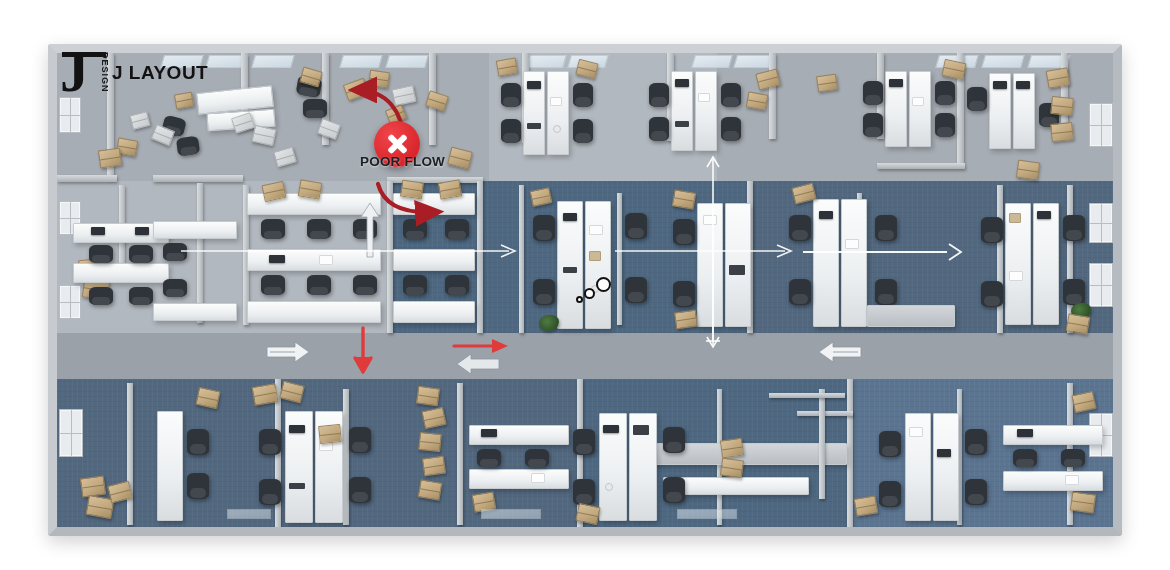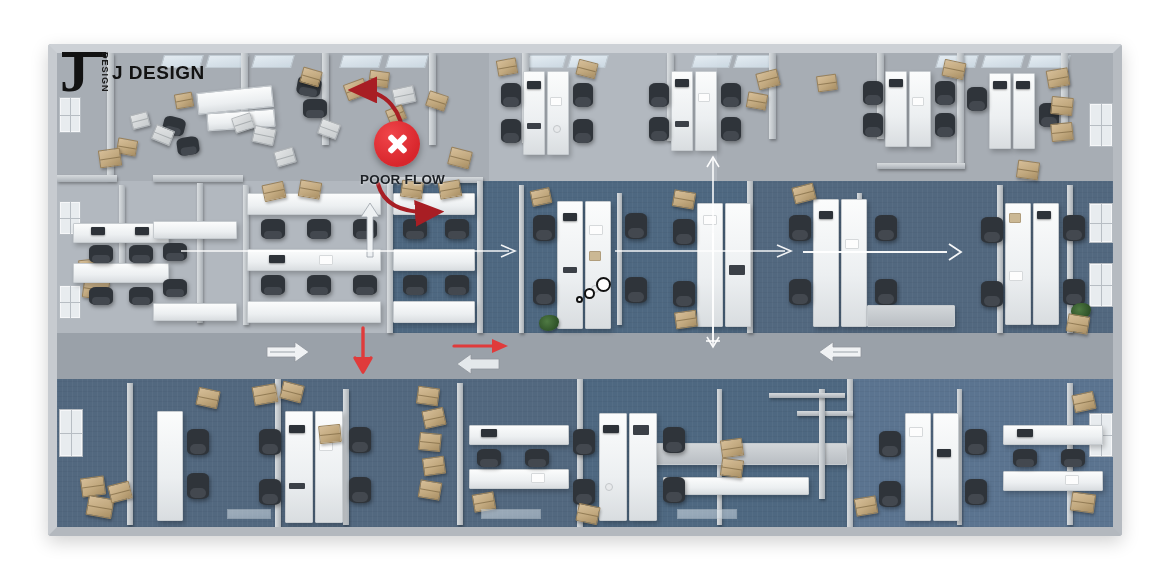--- a/index.html
+++ b/index.html
@@ -634,21 +634,21 @@
     <defs>
       <marker id="redhead1" markerWidth="7" markerHeight="7" refX="5" refY="3.2" orient="auto">
         <path d="M0,0 L7,3.2 L0,6.4 Z" fill="#a81e24"></path>
       </marker>
     </defs>
     <path d="M74 62 C 72 34, 58 12, 26 12" stroke="#a81e24" stroke-width="4.2" fill="none" stroke-linecap="round" marker-end="url(#redhead1)"></path>
   </svg>
 
   <div class="badge-x" style="left:374px;top:121px;"></div>
 
-  <div class="poor-flow-label" style="left:360px;top:172px;">POOR FLOW</div>
+  <div class="poor-flow-label" style="left:360px;top:154px;">POOR FLOW</div>
 
   <svg class="arrow-svg" style="left:374px;top:182px;width:86px;height:40px;z-index:58;" viewBox="0 0 86 40">
     <defs>
       <marker id="redhead2" markerWidth="7" markerHeight="7" refX="5" refY="3.2" orient="auto">
         <path d="M0,0 L7,3.2 L0,6.4 Z" fill="#a81e24"></path>
       </marker>
     </defs>
     <path d="M4 2 C 10 24, 30 32, 62 30" stroke="#a81e24" stroke-width="4.2" fill="none" stroke-linecap="round" marker-end="url(#redhead2)"></path>
   </svg>
 
@@ -668,16 +668,16 @@
   </svg>
 
   <div class="dot" style="left:596px;top:277px;width:15px;height:15px;"></div>
   <div class="dot" style="left:584px;top:288px;width:11px;height:11px;"></div>
   <div class="dot" style="left:576px;top:296px;width:7px;height:7px;"></div>
 
   <div class="logo">
     <div class="logo-j-bar"></div>
     <div class="logo-j">J</div>
     <div class="logo-vert">DESIGN</div>
-    <div class="logo-word">J  DESIGN</div>
+    <div class="logo-word">J  LAYOUT</div>
   </div>
 
 </div>
 
 </body></html>

